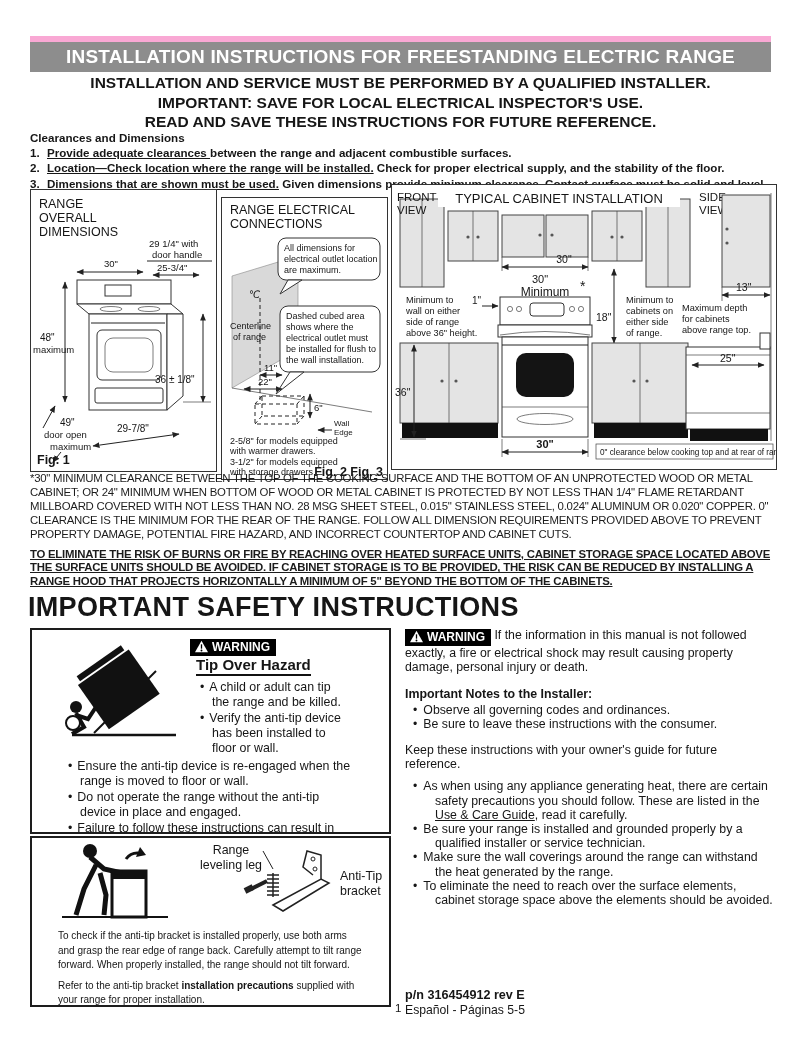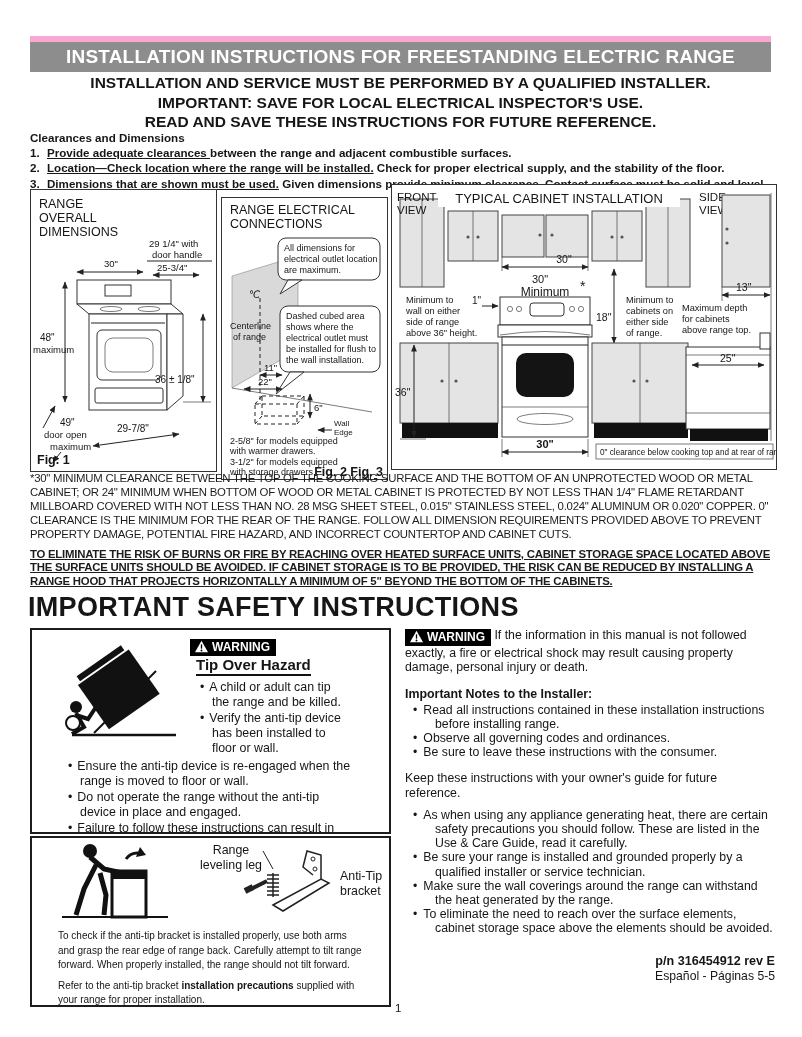--- a/index.html
+++ b/index.html
@@ -51,22 +51,22 @@
   .brklabel{position:absolute;left:282px;top:26px;width:75px;font-size:12.4px;line-height:14.5px;}
   .box2 p{margin:6px 0 0 0;font-size:10px;line-height:14.6px;}
   
   .rcol{left:405px;top:628px;width:371px;font-size:12.3px;line-height:14.2px;}
   .rcol .warnp{margin:0 0 12px 0;}
   .rcol h4{margin:0 0 1px 0;font-size:12.4px;line-height:15px;}
   .rcol ul{list-style:none;margin:0 0 12px 0;padding:0;}
   .rcol li{padding-left:30px;text-indent:-22px;}
   .rcol .b{margin-right:6px;}
   .rcol .intro{margin:8px 12px 8px 0;}
-  .ucg{}
-  .footer{left:405px;top:954px;width:370px;text-align:right;line-height:15px;}
+  .ucg{text-decoration:underline;}
+  .footer{left:405px;top:988px;width:370px;text-align:left;line-height:15px;}
   .footer .pn{font-weight:bold;font-size:12.6px;}
   .footer .lang{font-size:12.2px;}
   .pagenum{left:395px;top:1002px;font-size:11.5px;}
 </style>
 </head>
 <body>
 
 <div class="page">
 
   <div class="abs titlebar">INSTALLATION INSTRUCTIONS FOR FREESTANDING ELECTRIC RANGE</div>
@@ -376,21 +376,20 @@
   <div class="abs rcol">
     <p class="warnp">
       <span class="wbadge"><svg width="15" height="13" viewBox="0 0 20 18">
             <path d="M10 1 L19 17 H1 Z" fill="#fff"></path>
             <rect x="9.1" y="6" width="1.8" height="6" fill="#000"></rect>
             <circle cx="10" cy="14.6" r="1.3" fill="#000"></circle>
           </svg><span>WARNING</span></span><span> If the information in this manual is not followed exactly, a fire or electrical shock may result causing property damage, personal injury or death.</span>
     </p>
     <h4>Important Notes to the Installer:</h4>
     <ul>
-      <li><span class="b">•</span><span>Read all instructions contained in these installation instructions before installing range.</span></li>
       <li><span class="b">•</span><span>Observe all governing codes and ordinances.</span></li>
       <li><span class="b">•</span><span>Be sure to leave these instructions with the consumer.</span></li>
     </ul>
     <p class="intro">Keep these instructions with your owner's guide for future reference.</p>
     <ul>
       <li><span class="b">•</span><span>As when using any appliance generating heat, there are certain safety precautions you should follow. These are listed in the </span><span class="ucg">Use &amp; Care Guide</span><span>, read it carefully.</span></li>
       <li><span class="b">•</span><span>Be sure your range is installed and grounded properly by a qualified installer or service technician.</span></li>
       <li><span class="b">•</span><span>Make sure the wall coverings around the range can withstand the heat generated by the range.</span></li>
       <li><span class="b">•</span><span>To eliminate the need to reach over the surface elements, cabinet storage space above the elements should be avoided.</span></li>
     </ul>

